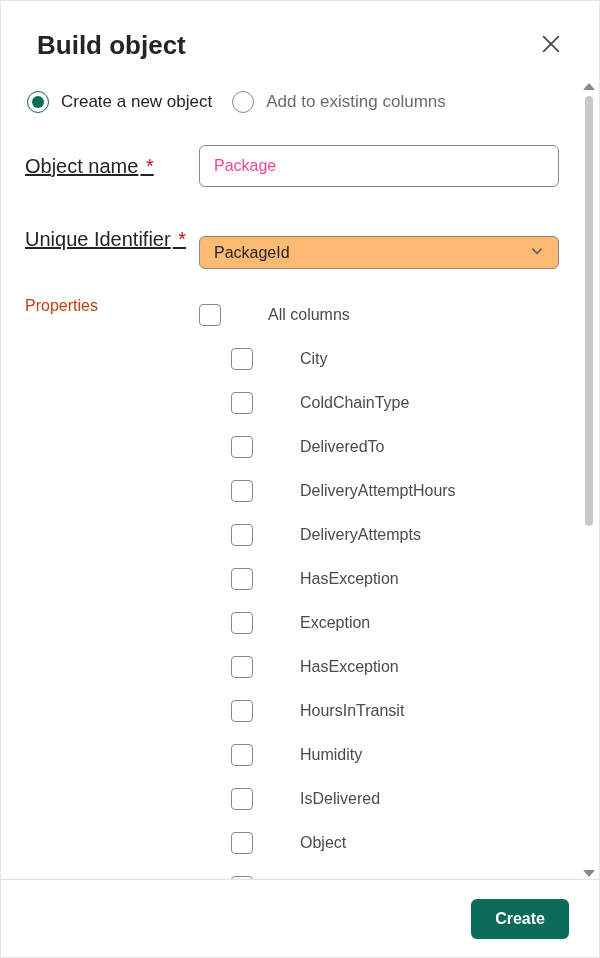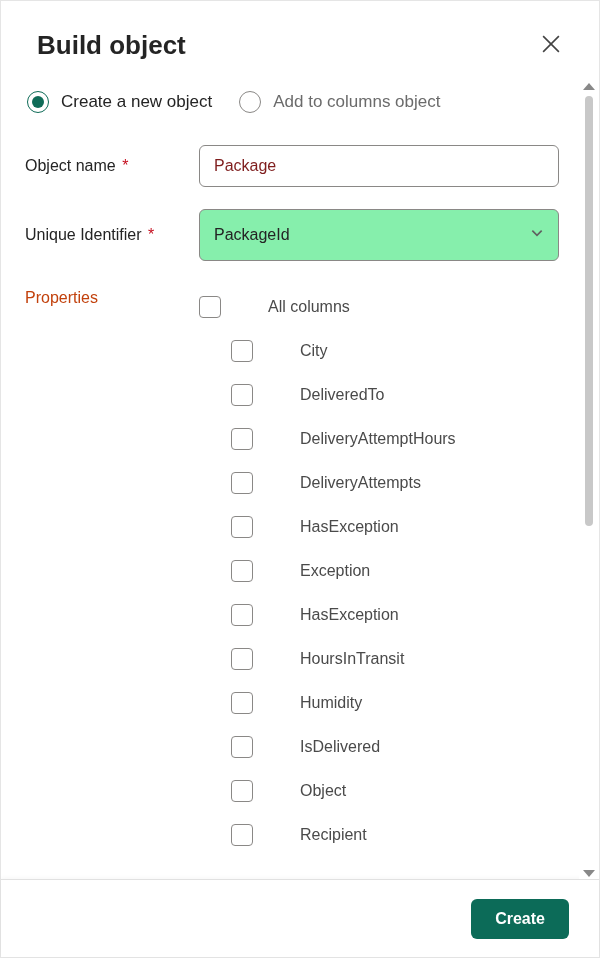--- a/index.html
+++ b/index.html
@@ -55,21 +55,21 @@
     display: flex;
     position: relative;
   }
   .scroll-area {
     flex: 1;
     overflow: hidden;
     padding: 10px 20px 0 22px;
   }
   .radio-row {
     display: flex;
-    gap: 27px;
+    gap: 20px;
     margin-bottom: 32px;
     padding-left: 4px;
   }
   .radio-option {
     display: flex;
     align-items: center;
     cursor: pointer;
   }
   .radio-circle {
     width: 22px;
@@ -102,53 +102,55 @@
   .radio-label.muted {
     color: #6b6b6b;
   }
   .form-row {
     display: flex;
     align-items: center;
     margin-bottom: 22px;
   }
   .form-label {
     width: 176px;
-    font-size: 16px;
+    font-size: 20px;
     color: #242424;
     flex-shrink: 0;
     padding-left: 2px;
+    text-decoration: underline;
   }
   .req {
     color: #c50f1f;
     margin-left: 2px;
   }
   .text-input {
     flex: 1;
     height: 42px;
     border: 1px solid #8a8886;
     border-radius: 6px;
     padding: 0 14px;
     font-size: 16px;
-    color: #7f1d1d;
+    color: #ec4899;
     font-family: inherit;
     background: #fff;
   }
   .select-wrap {
     flex: 1;
-    height: 52px;
+    height: 33px;
     border: 1px solid #8a8886;
     border-radius: 6px;
     padding: 0 14px;
     font-size: 16px;
     color: #242424;
-    background: #86efac;
+    background: #fdba74;
     display: flex;
     align-items: center;
     justify-content: space-between;
     cursor: pointer;
+    margin-top: 27px;
   }
   .chevron {
     color: #606060;
   }
   .chevron svg {
     width: 14px;
     height: 14px;
   }
   .props-row {
     display: flex;
@@ -273,21 +275,21 @@
 
       <div class="radio-row">
         <label class="radio-option">
           <span class="radio-circle checked">
               <span class="radio-dot"></span>
             </span>
           <span class="radio-label">Create a new object</span>
         </label>
         <label class="radio-option">
           <span class="radio-circle"></span>
-          <span class="radio-label muted">Add to columns object</span>
+          <span class="radio-label muted">Add to existing columns</span>
         </label>
       </div>
 
       <div class="form-row">
         <label class="form-label">
           <span>Object name</span><span class="req"> *</span>
         </label>
         <input type="text" class="text-input" value="Package" style="">
       </div>
 
@@ -312,20 +314,24 @@
             <span class="checkbox"></span>
             <span class="checkbox-label">All columns</span>
           </div>
           <div id="prop-items">
               <div class="checkbox-row indent">
                 <span class="checkbox"></span>
                 <span class="checkbox-label">City</span>
               </div>
               <div class="checkbox-row indent">
                 <span class="checkbox"></span>
+                <span class="checkbox-label">ColdChainType</span>
+              </div>
+              <div class="checkbox-row indent">
+                <span class="checkbox"></span>
                 <span class="checkbox-label">DeliveredTo</span>
               </div>
               <div class="checkbox-row indent">
                 <span class="checkbox"></span>
                 <span class="checkbox-label">DeliveryAttemptHours</span>
               </div>
               <div class="checkbox-row indent">
                 <span class="checkbox"></span>
                 <span class="checkbox-label">DeliveryAttempts</span>
               </div>

